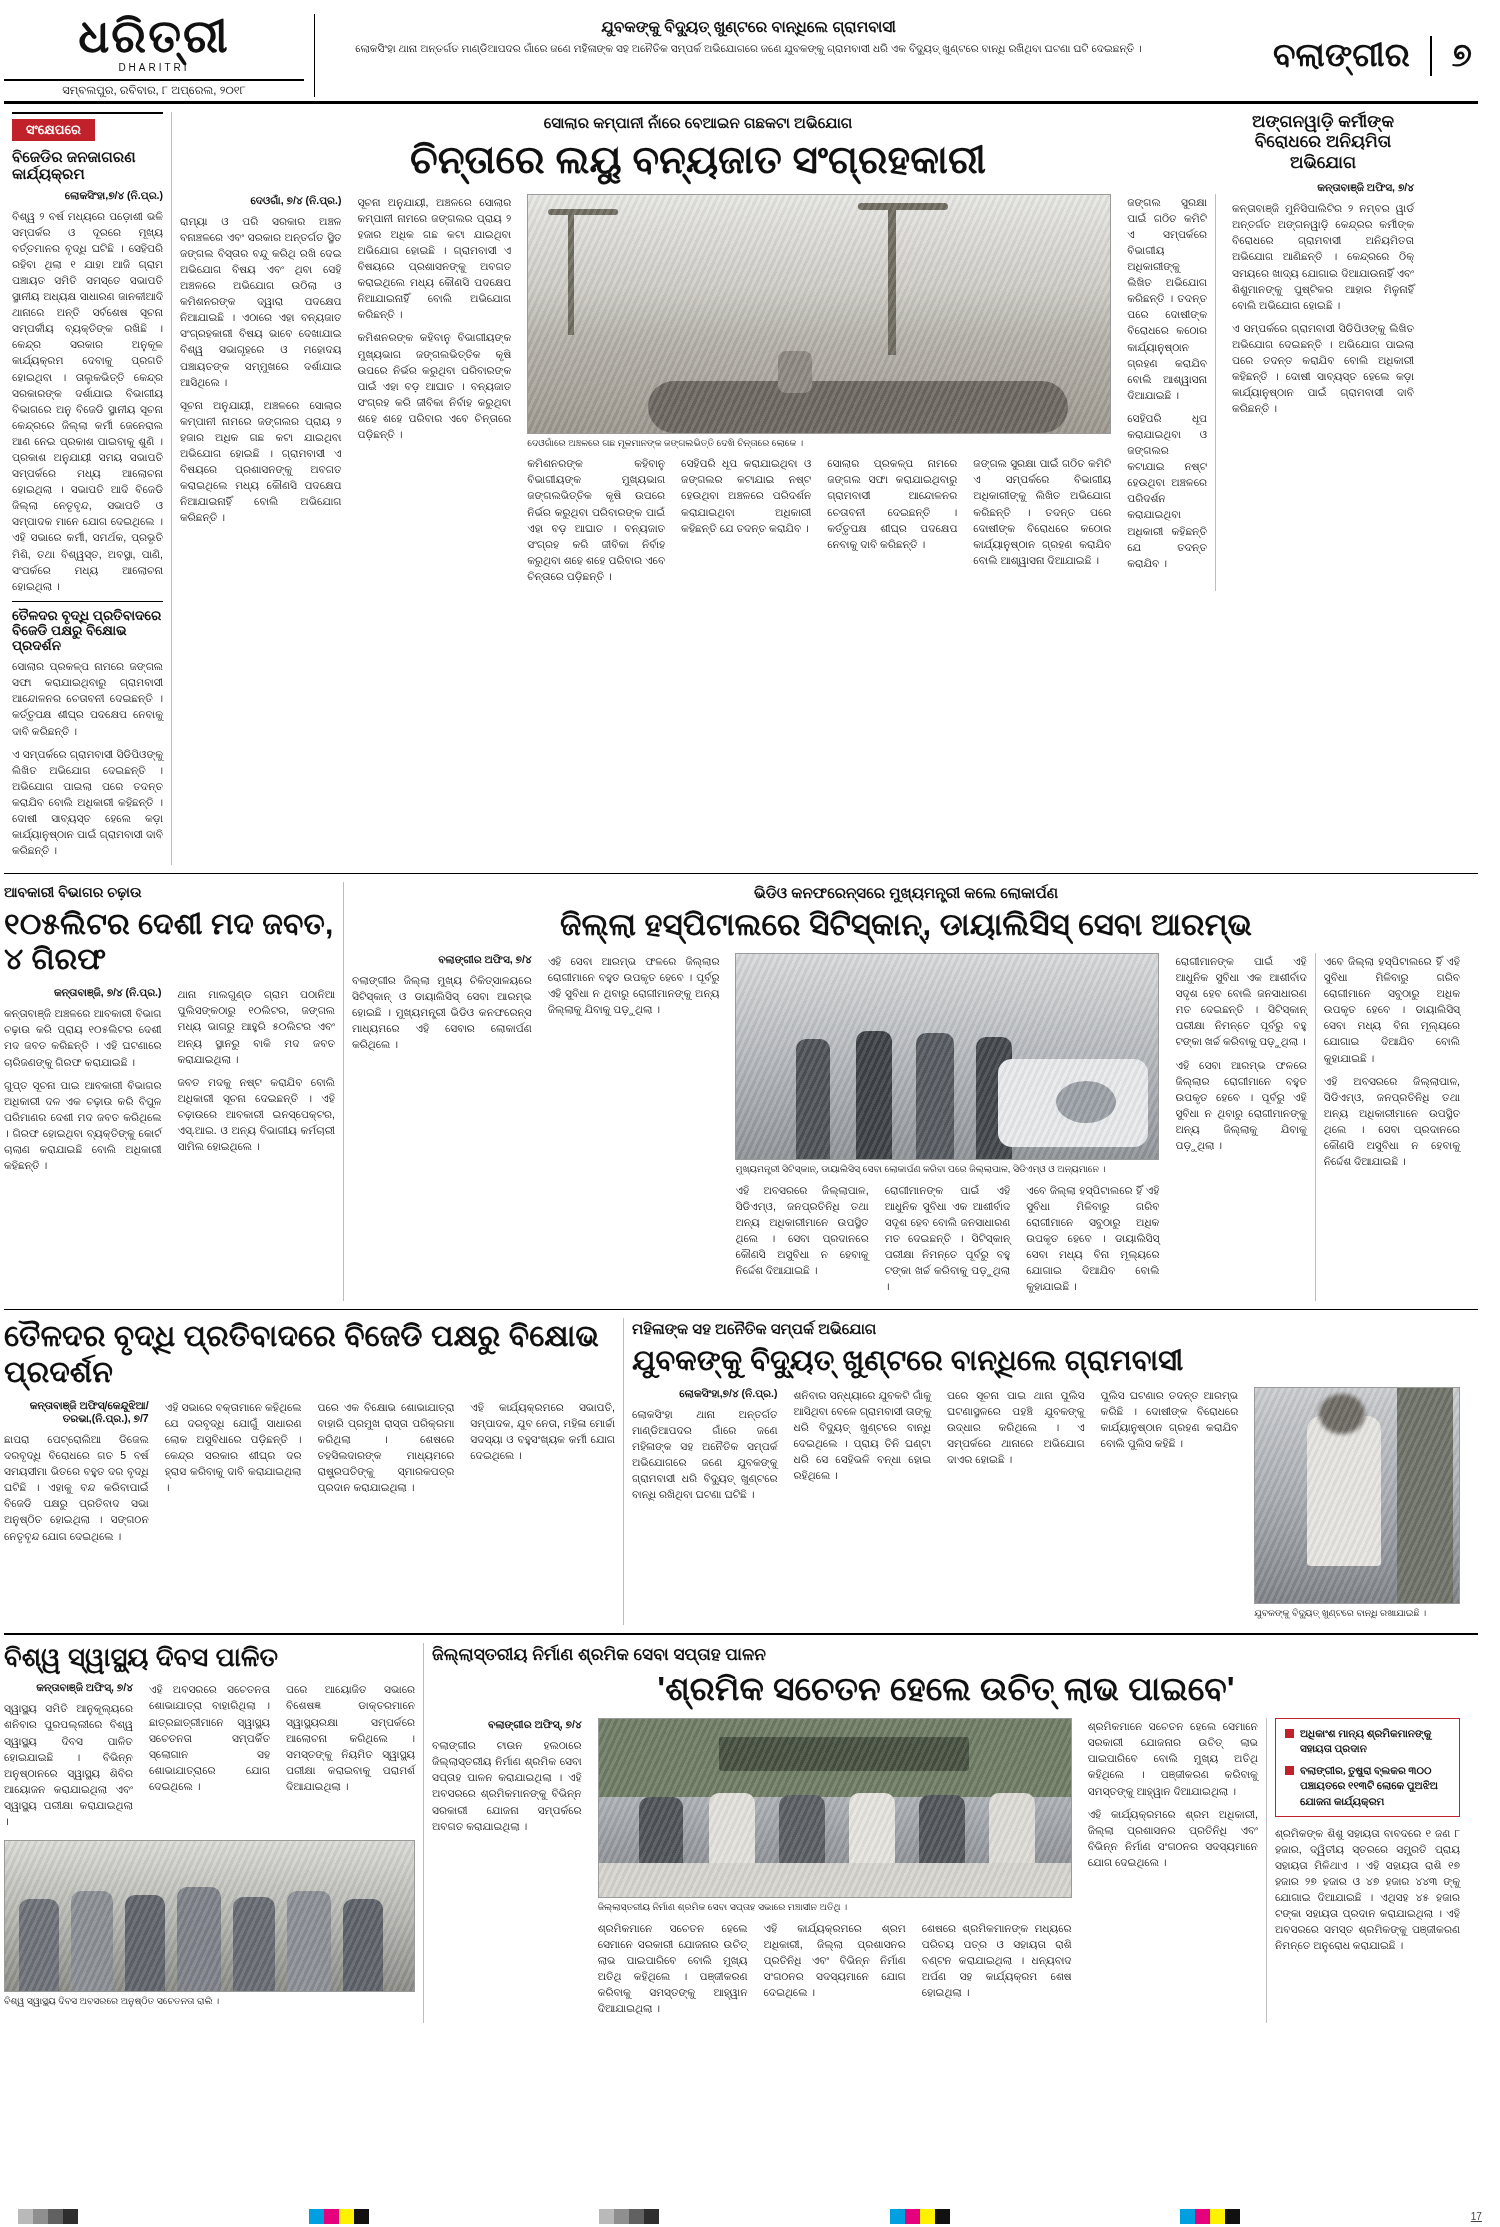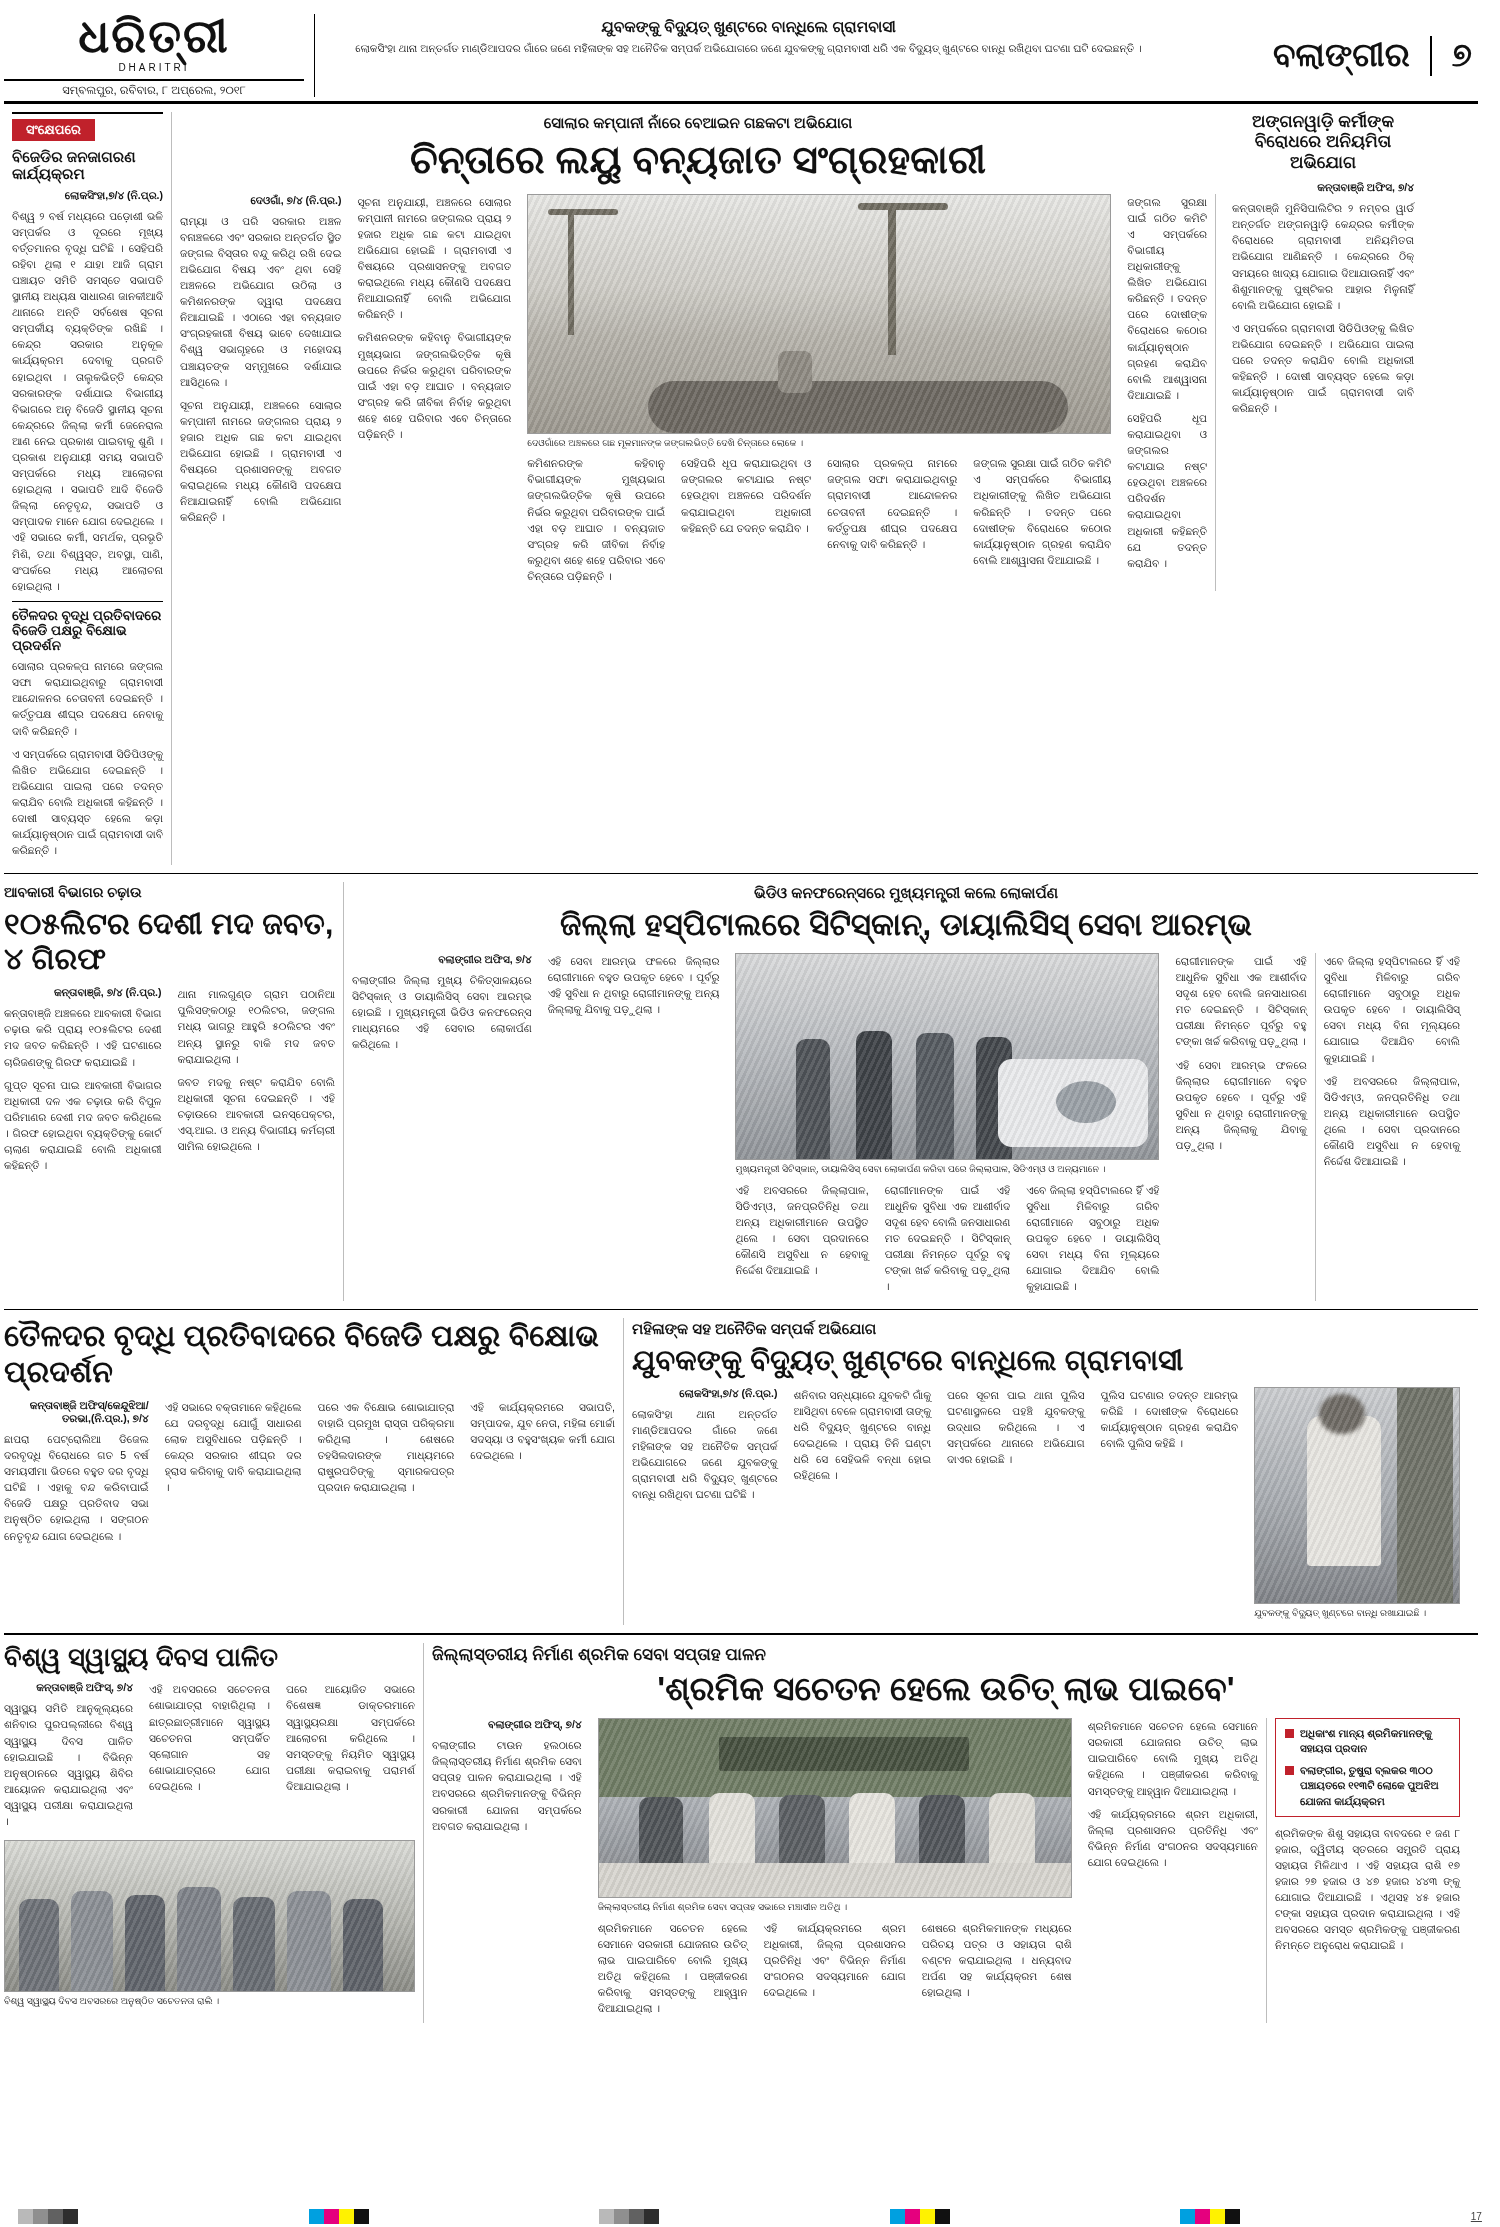--- a/index.html
+++ b/index.html
@@ -51,21 +51,21 @@
   .swatches{display:flex;gap:0;}
   .sw{width:15px;height:15px;}
   .pagenum{font-size:10px;color:#444;text-decoration:underline;}
   .greys{display:flex;gap:0;}
   .g{width:15px;height:15px;}
 
   .redbox{border:1px solid #c0212b;padding:7px 9px;margin-bottom:8px;}
   .redbox .bullet{display:flex;gap:6px;margin-bottom:7px;}
   .redbox .bullet:last-child{margin-bottom:0;}
   .sqr{width:9px;height:9px;background:#c0212b;margin-top:3px;flex:none;}
-  .redbox .btxt{font-size:10.4px;line-height:1.45;font-weight:bold;color:#111;}
+  .redbox .btxt{font-size:10.4px;line-height:1.45;font-weight:bold;color:#111;font-family:Liberation Serif, serif;}
 </style>
 </head>
 <body>
 
 <div class="page">
  <div class="inner">
 
   <div class="masthead">
     <div class="logo-box">
       <div class="logo-word">ଧରିତ୍ରୀ</div>
@@ -219,21 +219,21 @@
   </div>
 
   <div class="rule" style="margin:8px 0 8px 0;"></div>
 
   <div class="cols">
 
     <div class="col vline" style="width:620px;padding-left:0;">
       <div class="headline" style="font-size:30px;line-height:1.18;margin-bottom:10px;">ତୈଳଦର ବୃଦ୍ଧି ପ୍ରତିବାଦରେ ବିଜେଡି ପକ୍ଷରୁ ବିକ୍ଷୋଭ ପ୍ରଦର୍ଶନ</div>
       <div class="cols">
         <div class="col" style="width:155px;padding-left:0;">
-          <div class="dateline">କନ୍ତାବାଞ୍ଜି ଅଫିସ୍/କେନ୍ଦୁଝିଆ/ତରଭା,(ନି.ପ୍ର.), ୭/୪</div>
+          <div class="dateline">କନ୍ତାବାଞ୍ଜି ଅଫିସ୍/କେନ୍ଦୁଝିଆ/ତରଭା,(ନି.ପ୍ର.), ୭/7</div>
           <p class="body">ଛାପରା ପେଟ୍ରୋଲିଆ ଡିଜେଲ ଦରବୃଦ୍ଧି ବିରୋଧରେ ଗତ 5 ବର୍ଷ ସମୟସୀମା ଭିତରେ ବହୁତ ଦର ବୃଦ୍ଧି ଘଟିଛି । ଏହାକୁ ବନ୍ଦ କରିବାପାଇଁ ବିଜେଡି ପକ୍ଷରୁ ପ୍ରତିବାଦ ସଭା ଅନୁଷ୍ଠିତ ହୋଇଥିଲା । ସଙ୍ଗଠନ ନେତୃବୃନ୍ଦ ଯୋଗ ଦେଇଥିଲେ ।</p>
         </div>
         <div class="col" style="width:155px;">
           <p class="body">ଏହି ସଭାରେ ବକ୍ତାମାନେ କହିଥିଲେ ଯେ ଦରବୃଦ୍ଧି ଯୋଗୁଁ ସାଧାରଣ ଲୋକ ଅସୁବିଧାରେ ପଡ଼ିଛନ୍ତି । କେନ୍ଦ୍ର ସରକାର ଶୀଘ୍ର ଦର ହ୍ରାସ କରିବାକୁ ଦାବି କରାଯାଇଥିଲା ।</p>
         </div>
         <div class="col" style="width:155px;">
           <p class="body">ପରେ ଏକ ବିକ୍ଷୋଭ ଶୋଭାଯାତ୍ରା ବାହାରି ପ୍ରମୁଖ ରାସ୍ତା ପରିକ୍ରମା କରିଥିଲା । ଶେଷରେ ତହସିଲଦାରଙ୍କ ମାଧ୍ୟମରେ ରାଷ୍ଟ୍ରପତିଙ୍କୁ ସ୍ମାରକପତ୍ର ପ୍ରଦାନ କରାଯାଇଥିଲା ।</p>
         </div>
         <div class="col" style="width:155px;padding-right:0;">
           <p class="body">ଏହି କାର୍ଯ୍ୟକ୍ରମରେ ସଭାପତି, ସମ୍ପାଦକ, ଯୁବ ନେତା, ମହିଳା ମୋର୍ଚ୍ଚା ସଦସ୍ୟା ଓ ବହୁସଂଖ୍ୟକ କର୍ମୀ ଯୋଗ ଦେଇଥିଲେ ।</p>

